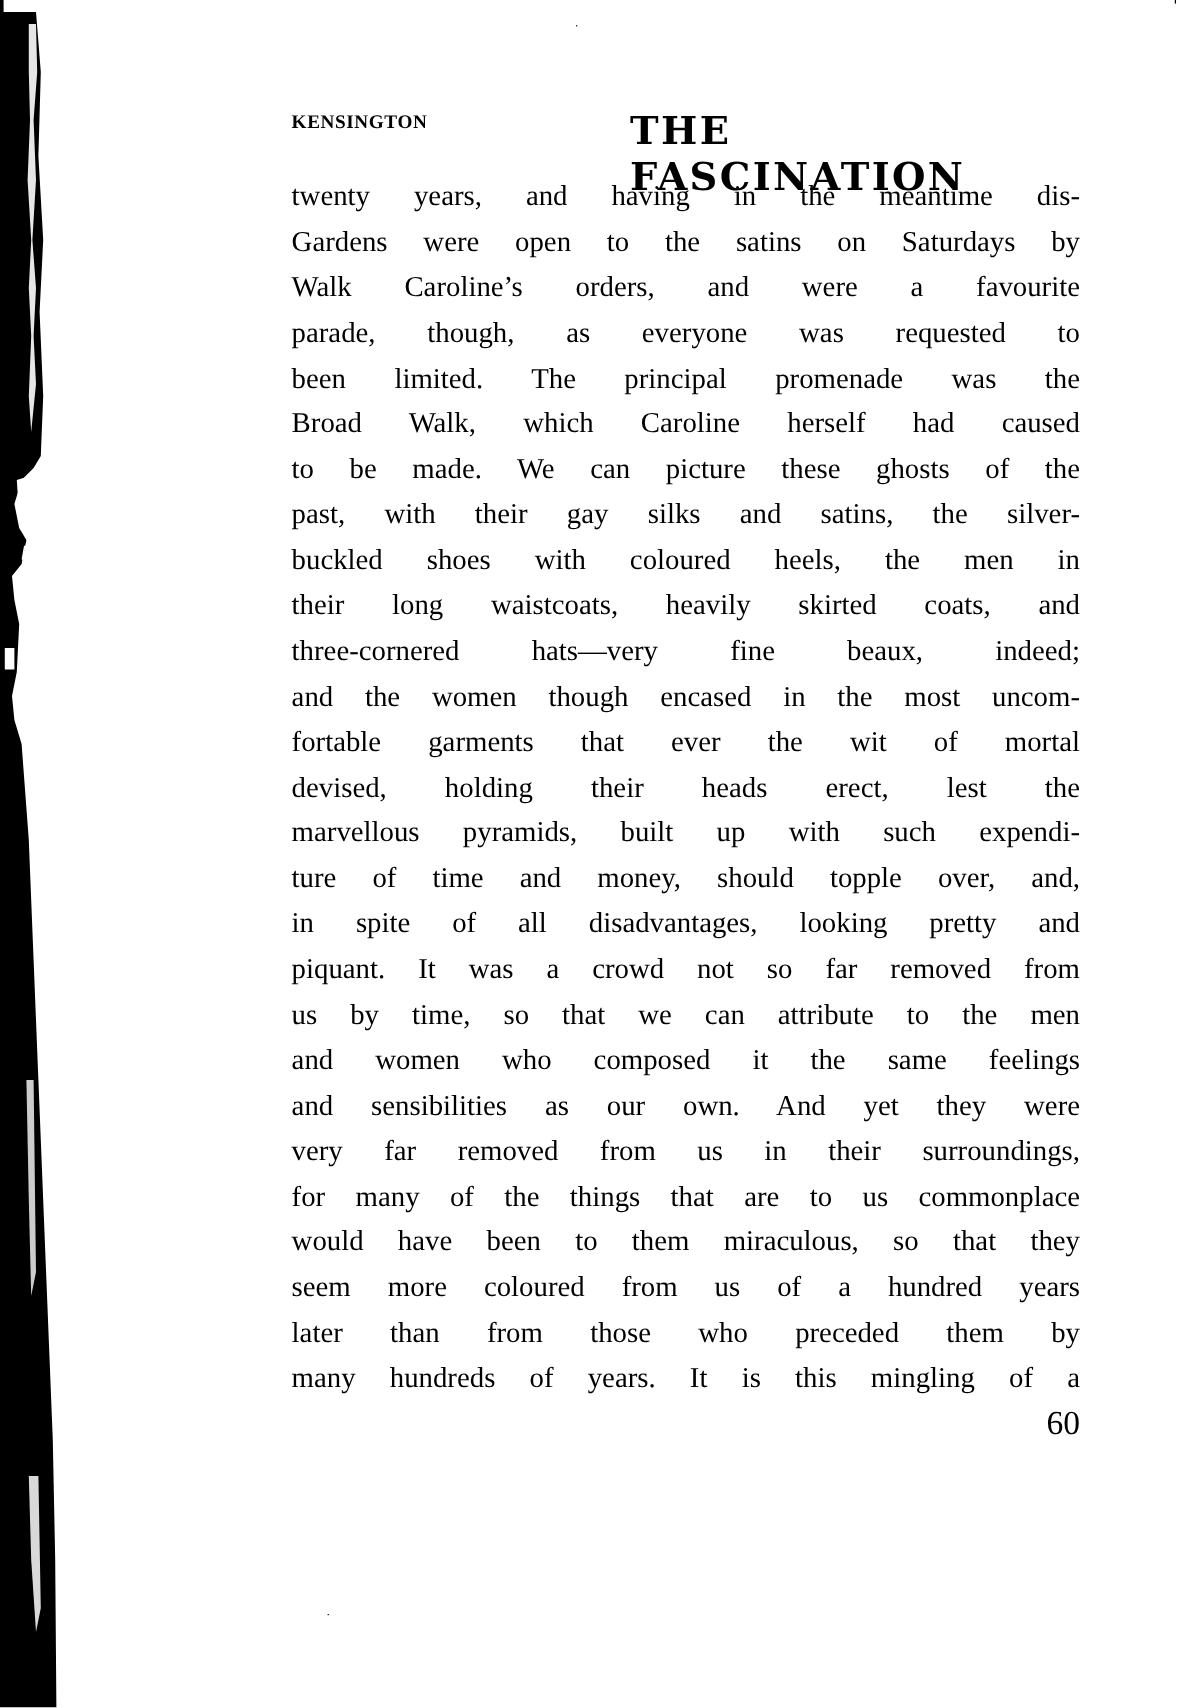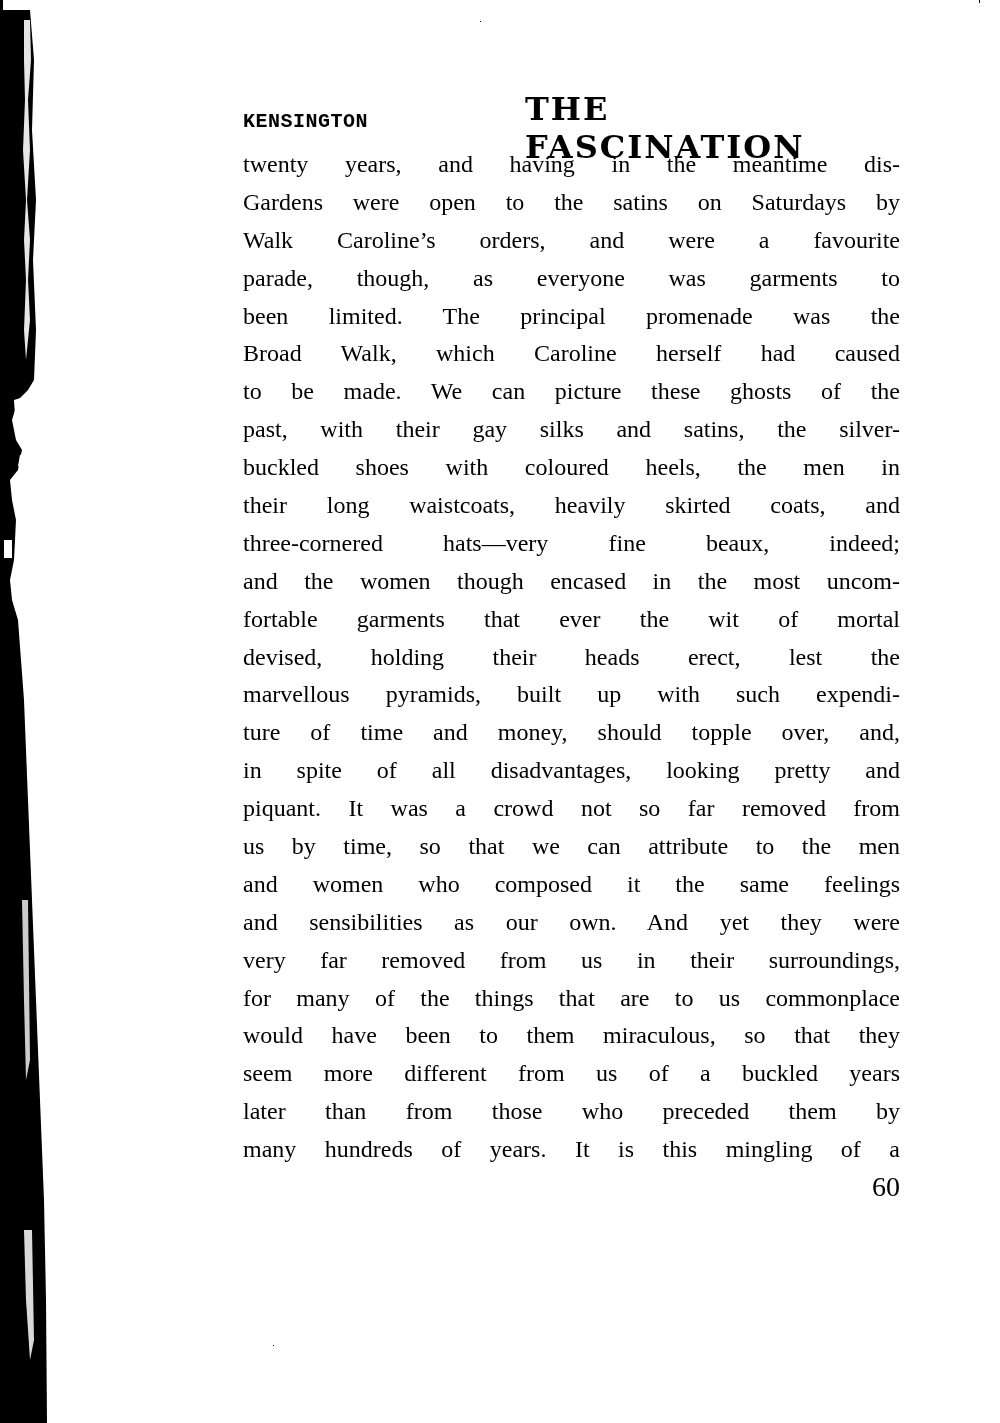--- a/index.html
+++ b/index.html
@@ -29,23 +29,23 @@
       top: 90px;
       width: 657px;
     }
     .running-head {
       position: relative;
       height: 40px;
     }
     .running-head .section {
       position: absolute;
       left: 0;
-      top: 20px;
-      font-family: Liberation Mono, monospace;
-      font-size: 20px;
+      top: 4px;
+      font-family: Liberation Serif, serif;
+      font-size: 16px;
       letter-spacing: 0.5px;
       font-weight: bold;
     }
     .running-head .title {
       position: absolute;
       left: 282px;
       top: 0;
       font-family: "DejaVu Serif", serif;
       font-weight: bold;
       font-size: 32px;
@@ -106,40 +106,40 @@
 <div class="page">
   <div class="running-head">
     <span class="section">KENSINGTON</span>
     <span class="title">THE FASCINATION</span>
   </div>
 
   <div class="body-text">
     <div class="line">twenty years, and having in the meantime dis-</div>
     <div class="line">Gardens were open to the satins on Saturdays by</div>
     <div class="line">Walk Caroline’s orders, and were a favourite</div>
-    <div class="line">parade, though, as everyone was garments to</div>
+    <div class="line">parade, though, as everyone was requested to</div>
     <div class="line">been limited.  The principal promenade was the</div>
     <div class="line">Broad Walk, which Caroline herself had caused</div>
     <div class="line">to be made.  We can picture these ghosts of the</div>
     <div class="line">past, with their gay silks and satins, the silver-</div>
     <div class="line">buckled shoes with coloured heels, the men in</div>
     <div class="line">their long waistcoats, heavily skirted coats, and</div>
     <div class="line">three-cornered hats—very fine beaux, indeed;</div>
     <div class="line">and the women though encased in the most uncom-</div>
     <div class="line">fortable garments that ever the wit of mortal</div>
     <div class="line">devised, holding their heads erect, lest the</div>
     <div class="line">marvellous pyramids, built up with such expendi-</div>
     <div class="line">ture of time and money, should topple over, and,</div>
     <div class="line">in spite of all disadvantages, looking pretty and</div>
     <div class="line">piquant.  It was a crowd not so far removed from</div>
     <div class="line">us by time, so that we can attribute to the men</div>
     <div class="line">and women who composed it the same feelings</div>
     <div class="line">and sensibilities as our own.  And yet they were</div>
     <div class="line">very far removed from us in their surroundings,</div>
     <div class="line">for many of the things that are to us commonplace</div>
     <div class="line">would have been to them miraculous, so that they</div>
-    <div class="line">seem more different from us of a buckled years</div>
+    <div class="line">seem more coloured from us of a hundred years</div>
     <div class="line">later than from those who preceded them by</div>
     <div class="line last">many hundreds of years.  It is this mingling of a</div>
   </div>
 
   <div class="folio">60</div>
 </div>
 
 </body></html>

